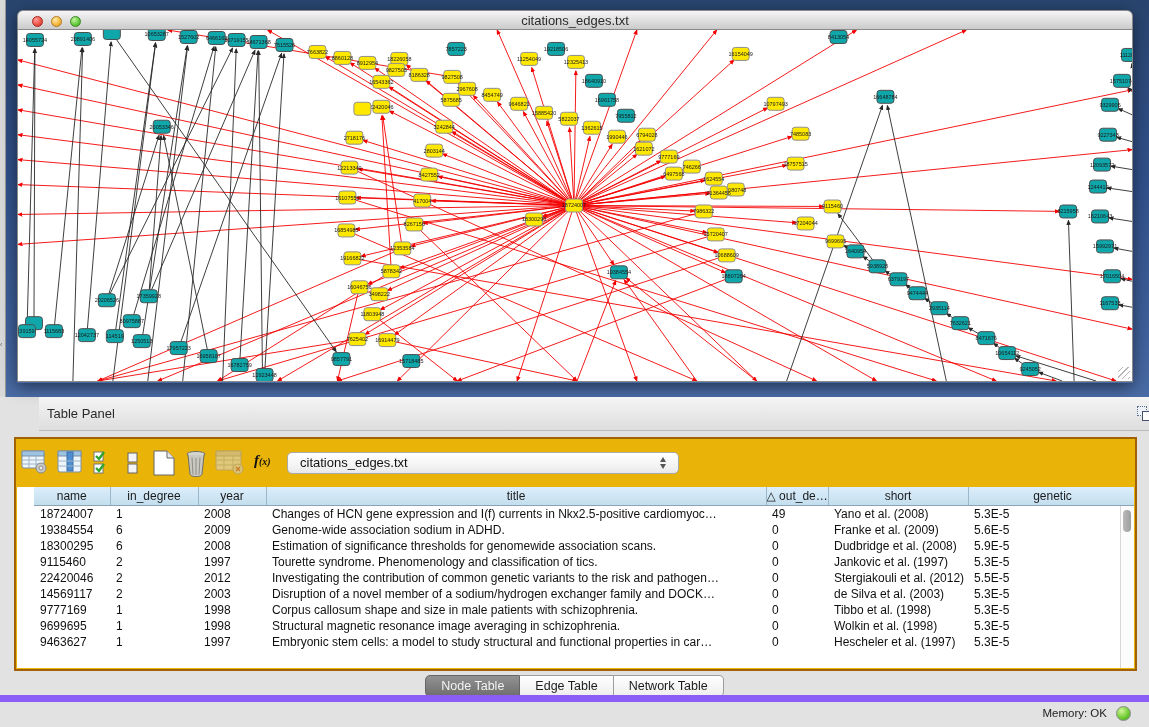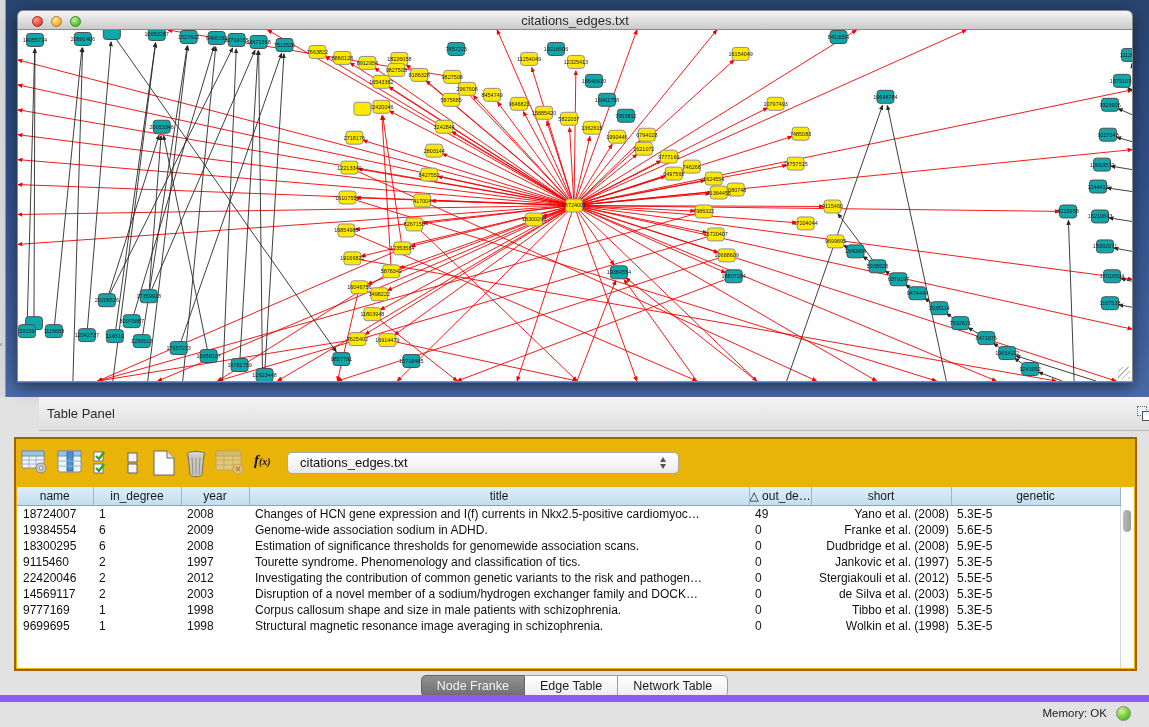--- a/index.html
+++ b/index.html
@@ -46,25 +46,25 @@
   .tb-icon svg{display:block;}
   .fx-icon{font-family:"Liberation Serif",serif;font-style:italic;font-weight:bold;font-size:15px;color:#111;}
   .fx-icon small{font-size:10px;}
   .combo{position:absolute;left:271px;top:10px;width:392px;height:22px;border:1px solid #a9a9a9;border-radius:5px;
     background:linear-gradient(#ffffff,#f2f2f2 70%,#e8e8e8);box-shadow:inset 0 1px 0 #fff;box-sizing:border-box;}
   .combo-text{position:absolute;left:12px;top:0;line-height:20px;font-size:13px;color:#111;}
   .combo-arrows{position:absolute;right:10px;top:3px;width:9px;height:14px;}
   .combo-arrows .up{position:absolute;left:1px;top:1px;width:0;height:0;border-left:3.5px solid transparent;border-right:3.5px solid transparent;border-bottom:5px solid #555;}
   .combo-arrows .dn{position:absolute;left:1px;bottom:1px;width:0;height:0;border-left:3.5px solid transparent;border-right:3.5px solid transparent;border-top:5px solid #555;}
   .grid{position:absolute;left:1px;top:48px;width:1117px;height:181px;background:#fff;overflow:hidden;}
-  table.data{border-collapse:collapse;table-layout:fixed;width:1103px;}
+  table.data{border-collapse:collapse;table-layout:fixed;width:1103px;margin-left:17px;}
   table.data th{height:18px;background:linear-gradient(#ddeefa,#c3deee);border-right:1px solid #9cb7c9;
     border-bottom:1px solid #8ba4b4;font-weight:normal;font-size:12px;color:#1b1b1b;padding:0;overflow:hidden;white-space:nowrap;}
   table.data td{height:16px;font-size:12px;color:#101010;padding:0 2px 0 6px;white-space:nowrap;overflow:hidden;}
-  td.c-short{text-align:right;padding:0;}
+  td.c-short{text-align:left;padding:0;}
   .vscroll{position:absolute;right:0;top:19px;bottom:0;width:13px;background:#fcfcfc;border-left:1px solid #d6d6d6;}
   .vthumb{position:absolute;left:2px;top:4px;width:8px;height:22px;border-radius:4px;background:linear-gradient(90deg,#b9b9b9,#9e9e9e);}
   
   .tabs{position:absolute;left:0;top:675px;width:1149px;display:flex;justify-content:center;}
   .tab{height:20px;line-height:20px;padding:0 15px;font-size:12.5px;color:#1c1c1c;
     background:linear-gradient(#ffffff,#ededed);border:1px solid #9d9d9d;border-left:none;}
   .tab:first-child{border-left:1px solid #9d9d9d;border-radius:5px 0 0 5px;}
   .tab:last-child{border-radius:0 5px 5px 0;}
   .tab.sel{background:linear-gradient(#929292,#6e6e6e);color:#f3f3f3;border-color:#666;}
   
@@ -861,30 +861,39 @@
           </tr>
           <tr>
             <td>9699695</td>
             <td>1</td>
             <td>1998</td>
             <td>Structural magnetic resonance image averaging in schizophrenia.</td>
             <td>0</td>
             <td class="c-short">Wolkin et al. (1998)</td>
             <td>5.3E-5</td>
           </tr>
+          <tr>
+            <td>9463627</td>
+            <td>1</td>
+            <td>1997</td>
+            <td>Embryonic stem cells: a model to study structural and functional properties in car…</td>
+            <td>0</td>
+            <td class="c-short">Hescheler et al. (1997)</td>
+            <td>5.3E-5</td>
+          </tr>
         </tbody>
     </table>
     <div class="vscroll">
       <div class="vthumb"></div>
     </div>
   </div>
 </div>
 
 <div class="tabs" id="tabs">
-    <div class="tab sel">Node Franke</div>
+    <div class="tab sel">Node Table</div>
     <div class="tab">Edge Table</div>
     <div class="tab">Network Table</div>
   </div>
 
 <div class="statusbar">
   <span class="mem-label">Memory: OK</span>
   <span class="mem-dot"></span>
 </div>
 
 </body></html>

